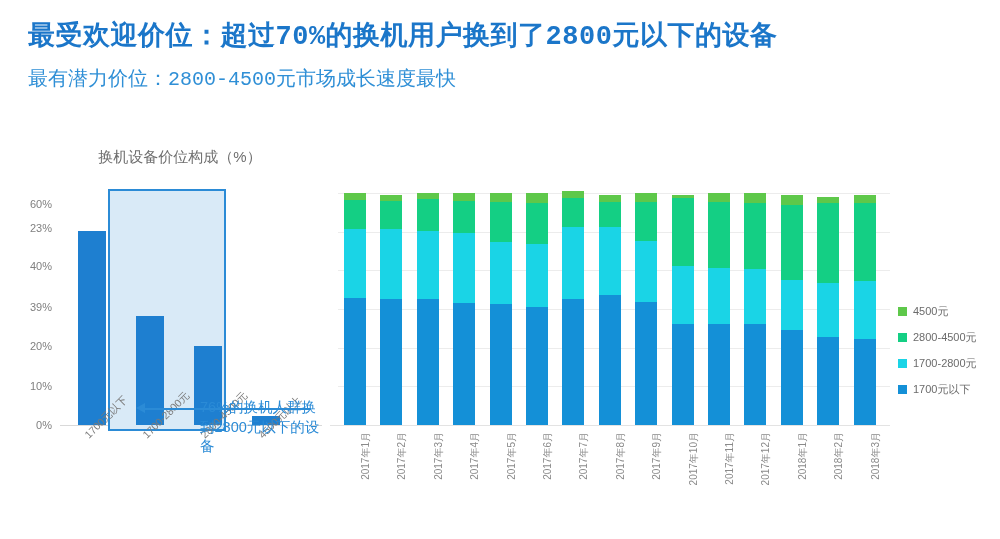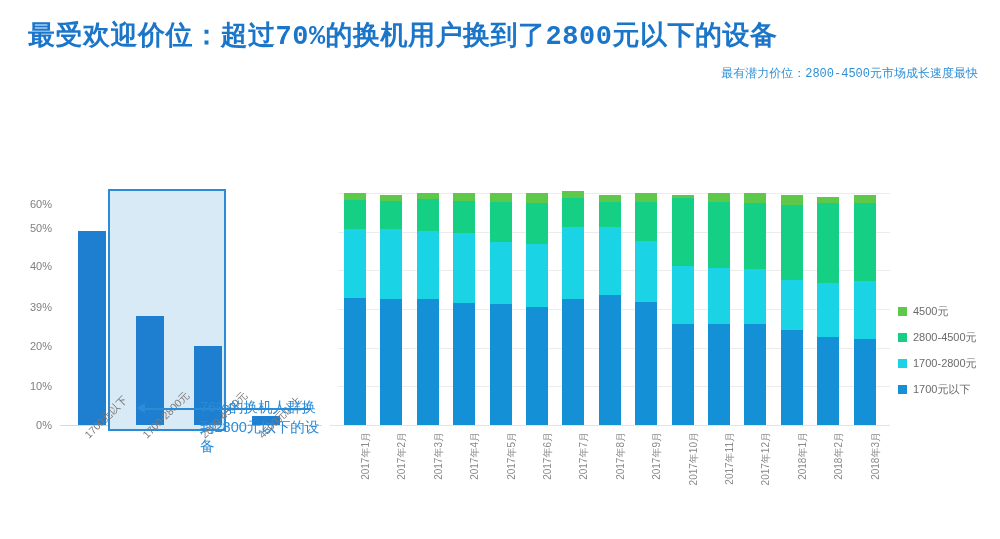--- a/index.html
+++ b/index.html
@@ -12,23 +12,22 @@
   .slide { position: relative; width: 1000px; height: 539px; background: #fff; }
 
   
   .header { position: absolute; left: 28px; top: 22px; width: 950px; font-family: Liberation Mono, monospace; }
   .title {
     font-size: 27px; font-weight: bold; color: #1b76c9;
     letter-spacing: 0.5px; line-height: 1.15; white-space: nowrap;
   }
   .subtitle {
     margin-top: 12px;
-    font-size: 12px; color: #2f8fd6; font-weight: normal;
+    font-size: 20px; color: #2f8fd6; font-weight: normal;
     white-space: nowrap;
-    text-align: right;
   }
 
   
   .chart-title {
     position: absolute;
     font-size: 15px; color: #6e6e6e;
     white-space: nowrap; text-align: center;
   }
   #left-title  { left: 40px;  top: 148px; width: 280px; }
   #right-title { left: 470px; top: 152px; width: 320px; }
@@ -120,29 +119,30 @@
 </head>
 <body>
 
 <div class="slide">
 
   <div class="header">
     <div class="title">最受欢迎价位：超过70%的换机用户换到了2800元以下的设备</div>
     <div class="subtitle">最有潜力价位：2800-4500元市场成长速度最快</div>
   </div>
 
+  <div class="chart-title" id="left-title">换机设备价位构成（%）</div>
 
   <div class="left-chart">
     <div class="l-ylabels" id="l-yaxis">
         <div class="l-ylabel" style="top: 237px;">0%</div>
         <div class="l-ylabel" style="top: 197.5px;">10%</div>
         <div class="l-ylabel" style="top: 158px;">20%</div>
         <div class="l-ylabel" style="top: 118.5px;">39%</div>
         <div class="l-ylabel" style="top: 78px;">40%</div>
-        <div class="l-ylabel" style="top: 39.5px;">50%</div>
+        <div class="l-ylabel" style="top: 39.5px;">23%</div>
         <div class="l-ylabel" style="top: 16px;">60%</div>
       </div>
     <div class="l-baseline"></div>
     <div class="l-plot" id="l-plot">
       <div class="highlight-box"></div>
     <div class="l-bar" title="1700元以下: 49%" style="left: 18px; height: 193.55px; background: rgb(30, 127, 208);"></div>
         <div class="l-bar" title="1700-2800元: 27.5%" style="left: 76px; height: 108.625px; background: rgb(30, 127, 208);"></div>
         <div class="l-bar" title="2800-4500元: 20%" style="left: 134px; height: 79px; background: rgb(30, 127, 208);"></div>
         <div class="l-bar" title="4500元以上: 2.2%" style="left: 192px; height: 8.69px; background: rgb(30, 127, 208);"></div>
       </div>

